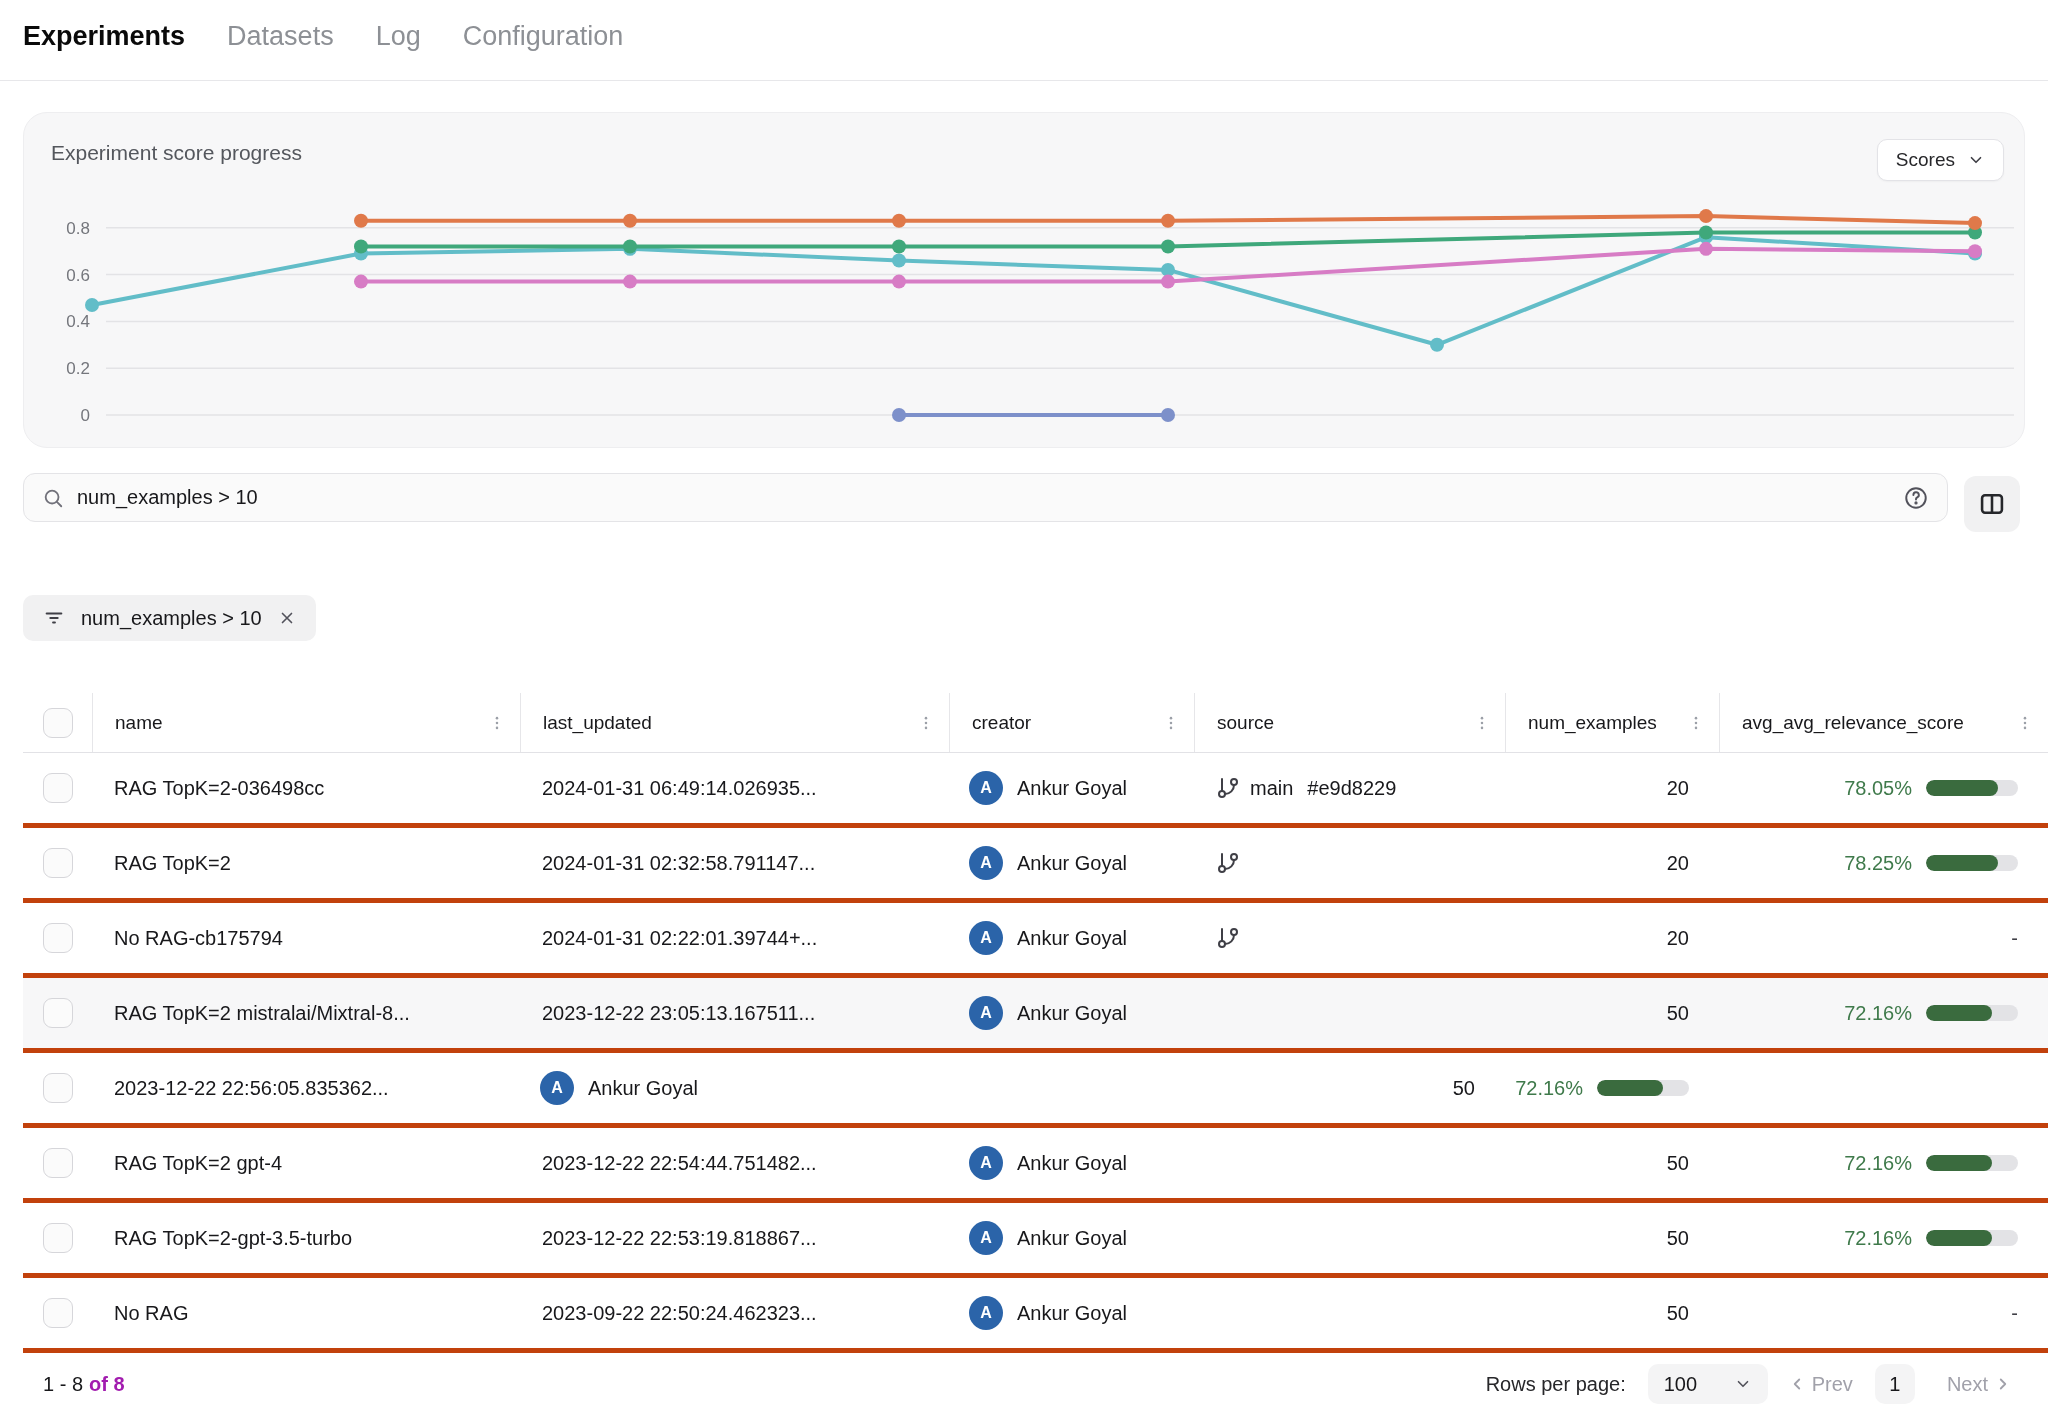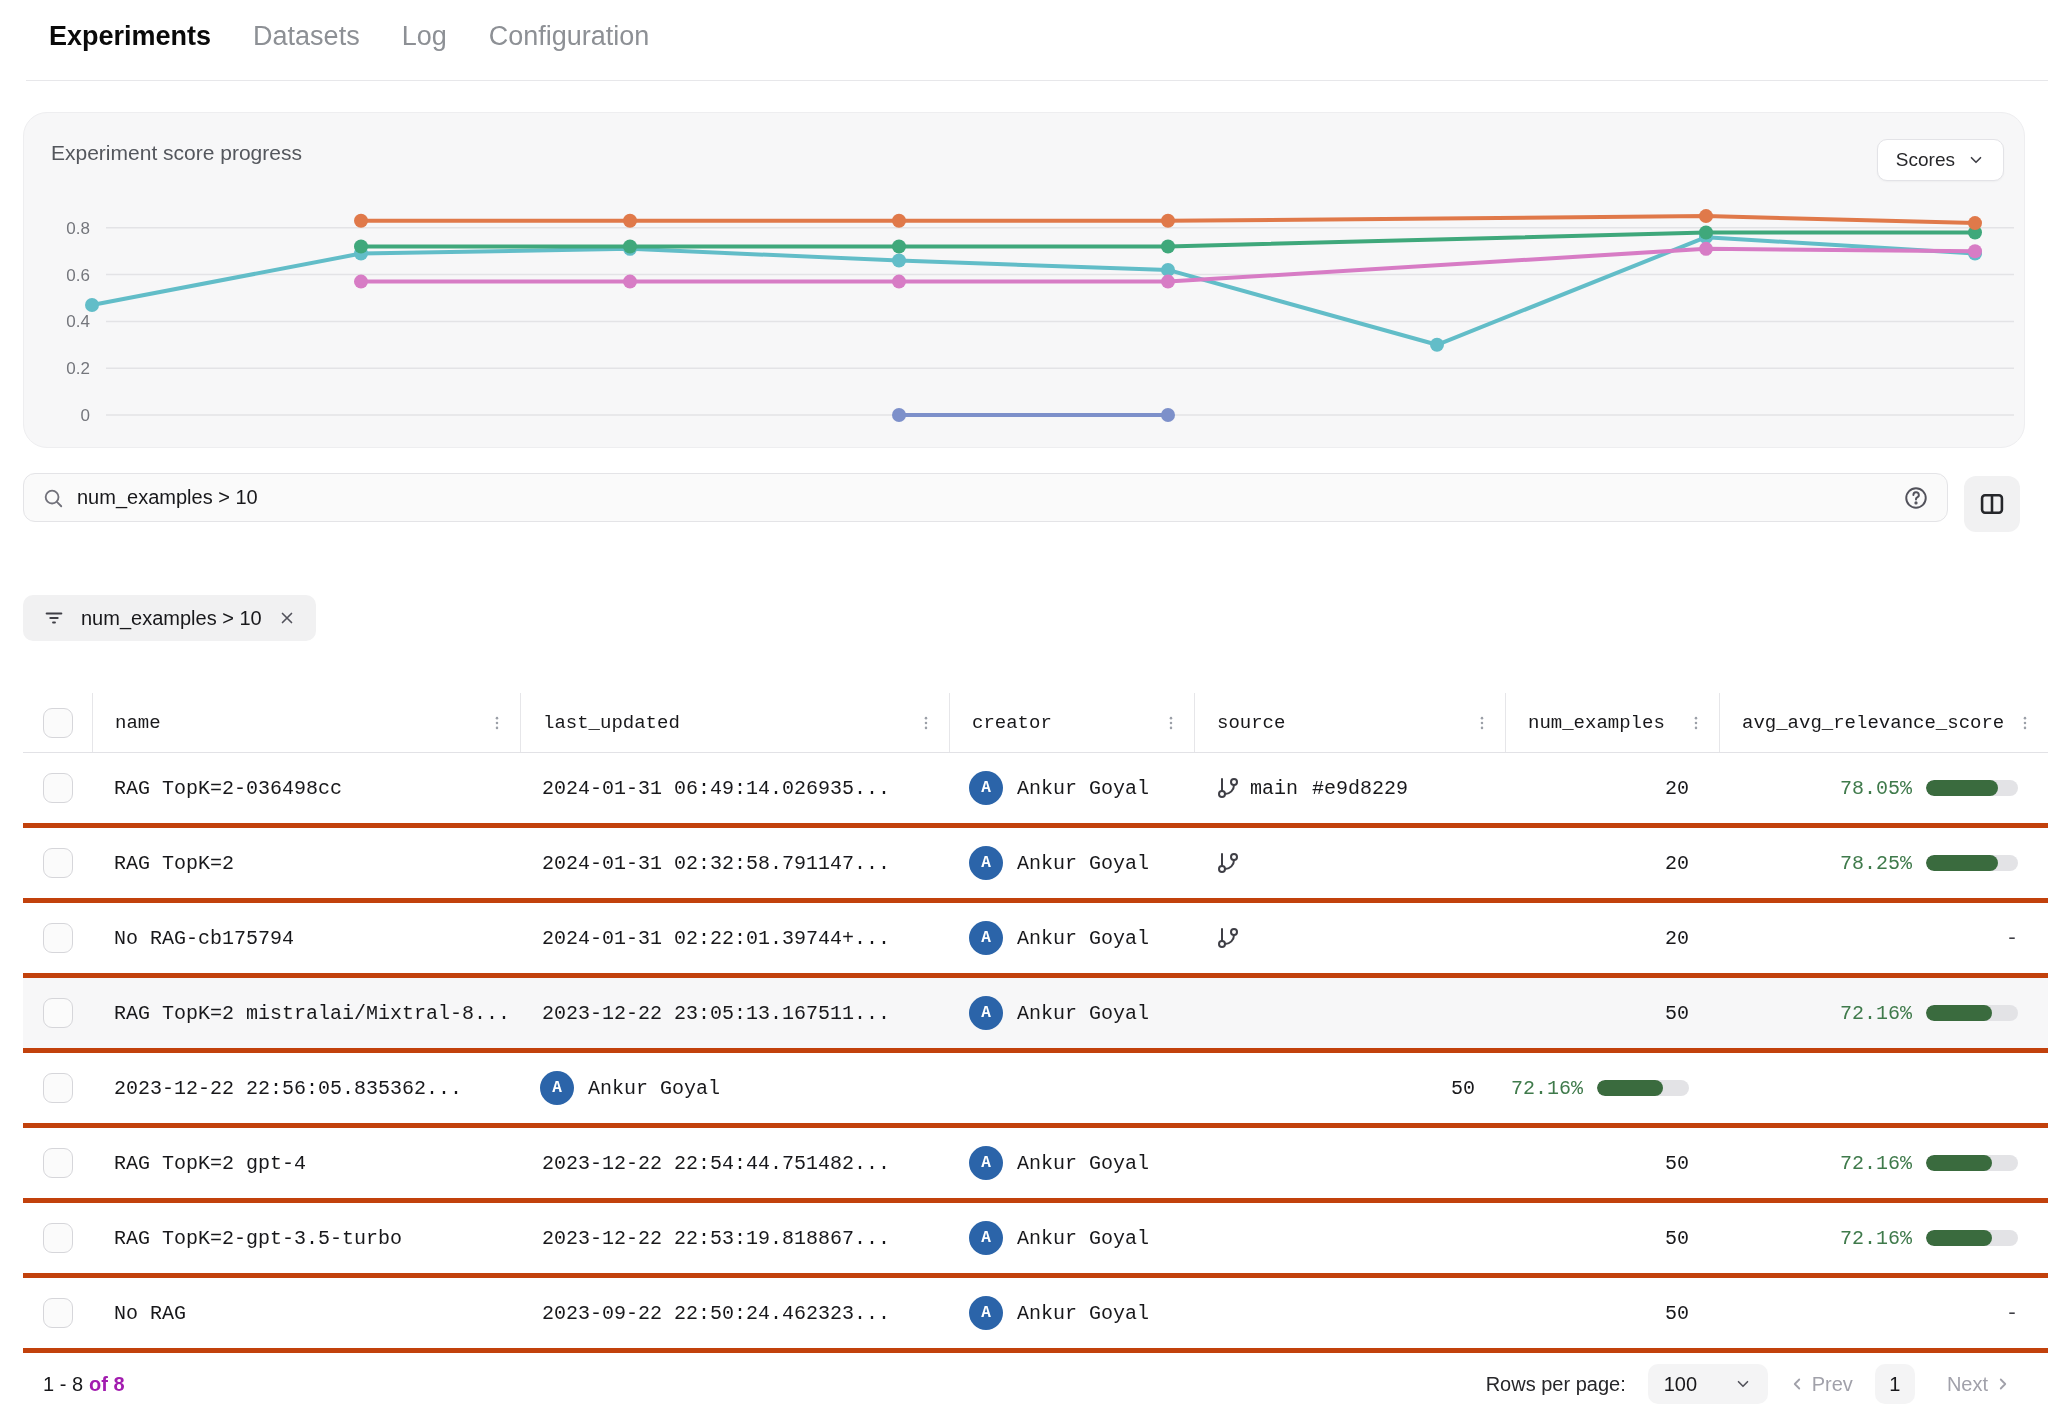--- a/index.html
+++ b/index.html
@@ -2,21 +2,21 @@
 <html><head>
 <meta charset="utf-8">
 <style>
   * { margin:0; padding:0; box-sizing:border-box; }
   html,body { width:2048px; height:1417px; background:#ffffff;
     font-family:"Liberation Sans","DejaVu Sans",sans-serif; color:#18181b; overflow:hidden; }
   .page { position:relative; width:2048px; height:1417px; }
 
   
   .topnav { display:flex; align-items:center; gap:42px; height:81px; padding:0 23px 8px;
-    border-bottom:1px solid #e7e7ea;margin-left:26px; }
+    border-bottom:1px solid #e7e7ea; }
   .tab { font-size:27px; color:#8d9095; cursor:pointer; }
   .tab.active { color:#0a0a0a; font-weight:700; }
 
   
   .card { position:relative; margin:31px 23px 0; height:336px; background:#f7f7f8;
     border:1px solid #eeeef0; border-radius:24px; }
   .card-title { position:absolute; left:27px; top:28px; font-size:21px; color:#54575d; }
   .scores-btn { position:absolute; right:20px; top:26px; height:42px; display:flex; align-items:center;
     gap:12px; padding:8px 18px; background:#ffffff; border:1px solid #e3e3e7; border-radius:10px;
     font-size:19px; color:#27272a; box-shadow:0 1px 2px rgba(0,0,0,.04); cursor:pointer; }
@@ -32,21 +32,21 @@
     border-radius:12px; display:flex; align-items:center; justify-content:center; cursor:pointer; }
 
   
   .chip-row { margin:73px 23px 0; height:46px; display:flex; }
   .chip { display:inline-flex; align-items:center; gap:16px; padding:0 20px; background:#f1f1f2;
     border-radius:10px; font-size:20px; color:#18181b; }
   .chip .close { display:flex; cursor:pointer; }
 
   
   .table { margin:52px 0 0 23px; width:2025px; }
-  .thead, .trow { display:grid; grid-template-columns:69px 428px 429px 245px 311px 214px 329px;font-family:Liberation Mono, monospace; }
+  .thead, .trow { display:grid; grid-template-columns:69px 428px 429px 245px 311px 214px 329px; }
   .thead { height:60px; border-bottom:1px solid #e2e2e6; }
   .th { display:flex; align-items:center; font-size:19px; font-weight:500; color:#18181b;
     padding:0 14px 0 22px; border-left:1px solid #e6e6e9; }
   .th:first-child { border-left:none; padding-left:20px; }
   .kebab { margin-left:auto; display:flex; cursor:pointer; }
   .trow { height:75px; border-bottom:5px solid #c2410c; background:#ffffff; }
   .trow.highlighted { background:#f7f7f8; }
   .td { display:flex; align-items:center; font-size:20px; color:#18181b; }
   .td.c-check { padding-left:20px; }
   .td.c-name, .td.c-date, .td.c-source { padding-left:22px; }

